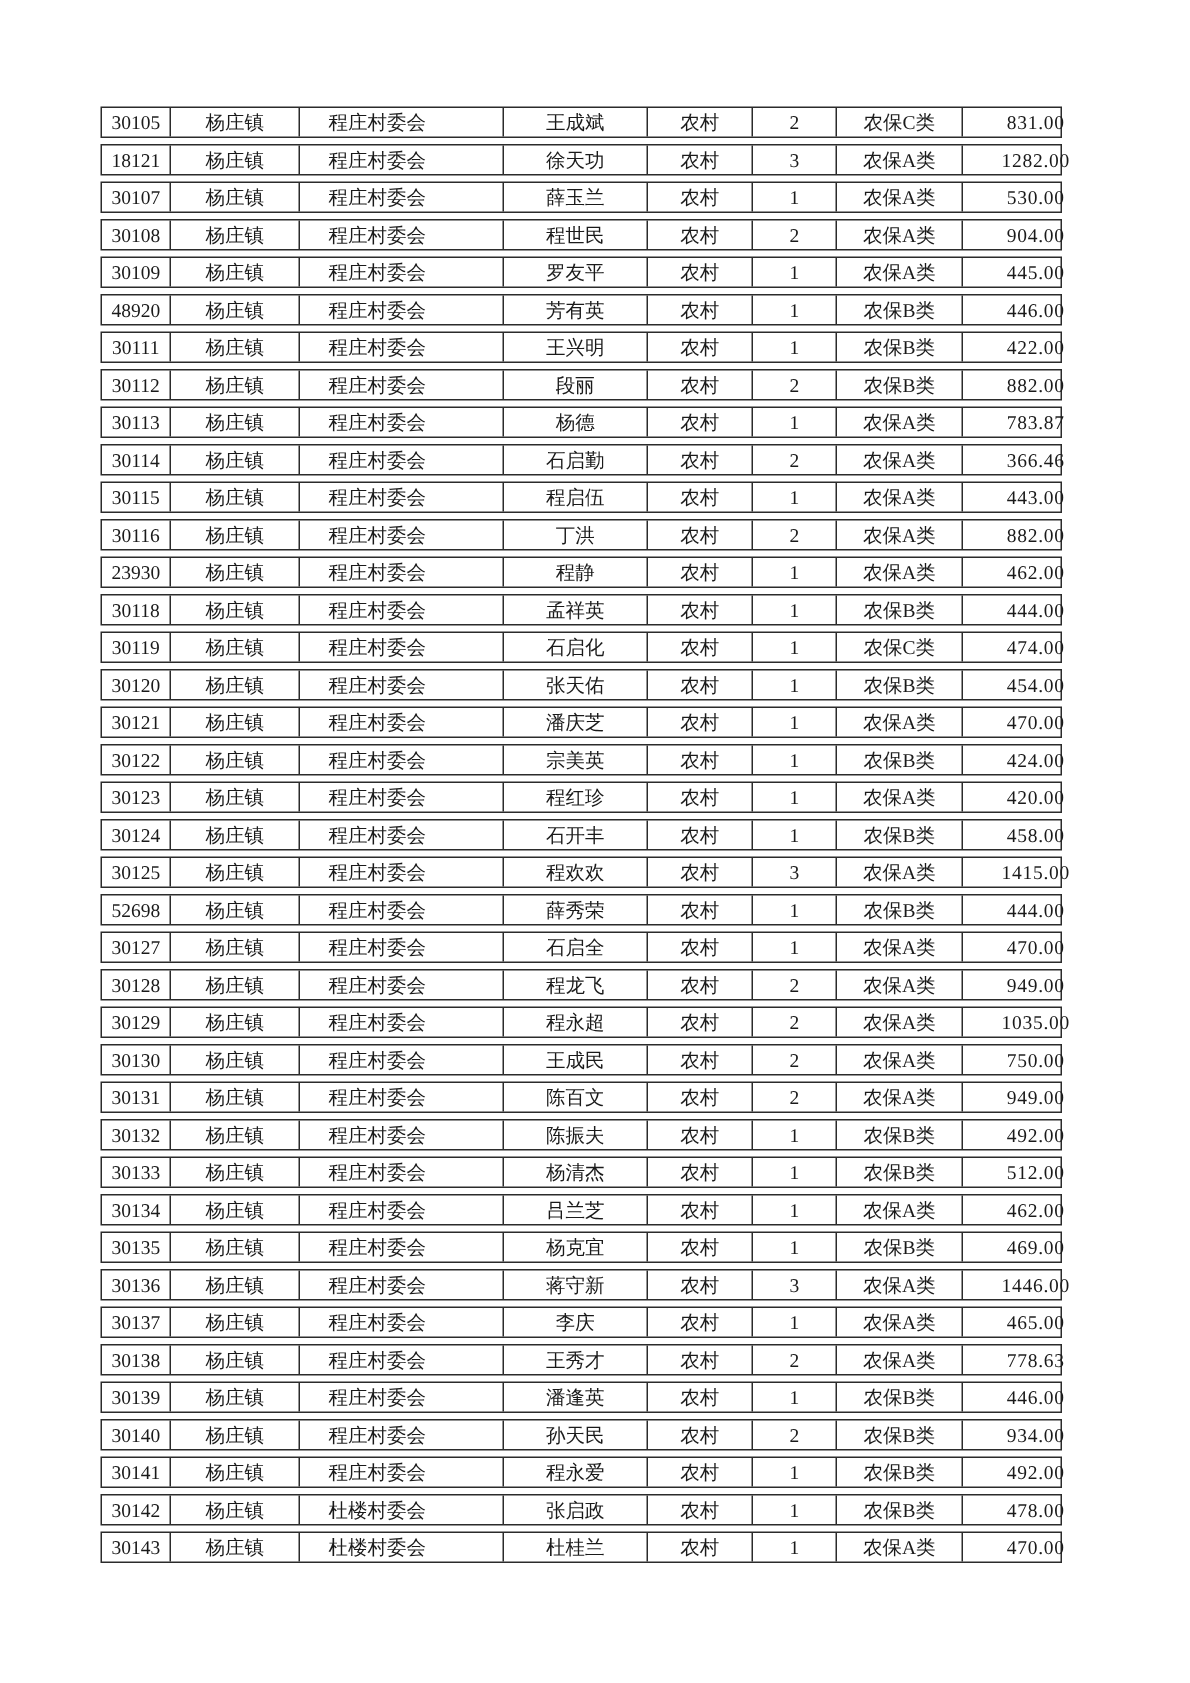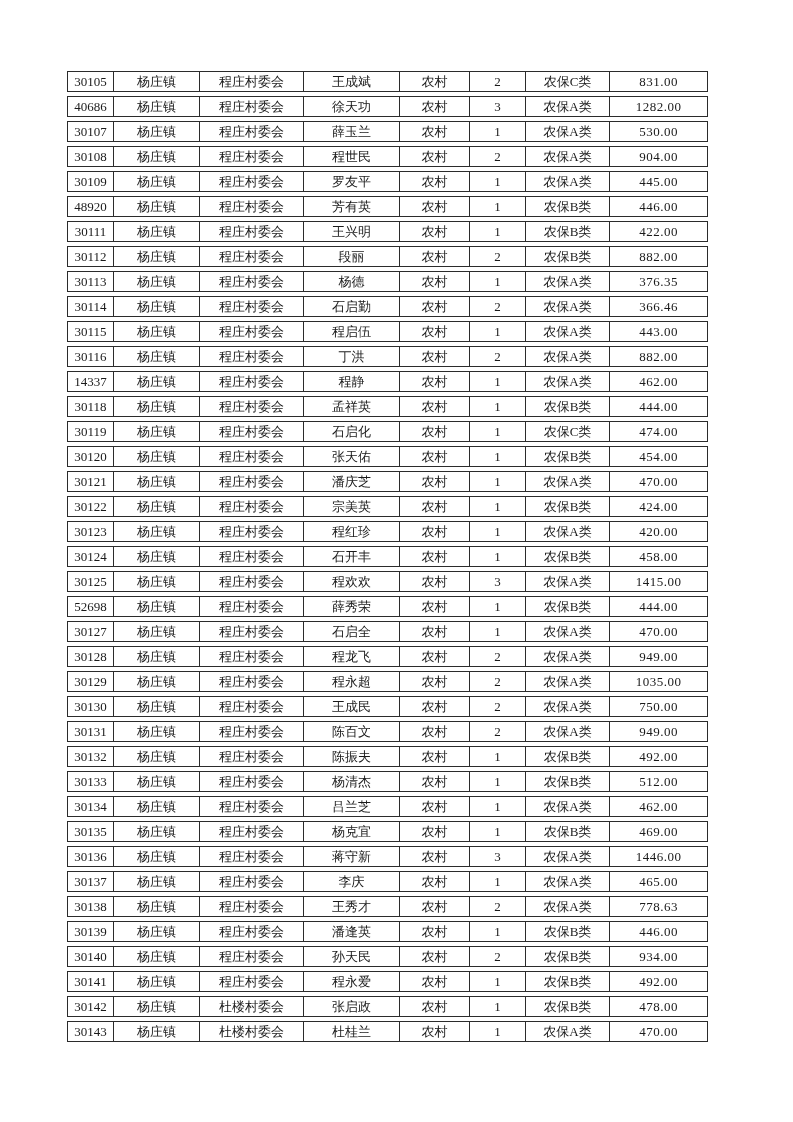--- a/index.html
+++ b/index.html
@@ -44,21 +44,21 @@
     line-height: 19px;
     color: var(--text-color);
     white-space: nowrap;
     overflow: hidden;
     flex: 0 0 auto;
   }
   .cell:first-child { border-left: none; }
   .c0 { width: 45px; }
   .c1 { width: 86px; }
   .c2 { width: 104px; }
-  .c3 { width: 96px; }
+  .c3 { width: 96px; margin-left: 32px; }
   .c4 { width: 70px; text-align: right; }
   .c5 { width: 56px; }
   .c6 { width: 84px; text-align: right; }
   .c7 { width: 98px; letter-spacing: 0.5px; }
 </style>
 </head>
 <body>
 
 <div class="page">
   <div class="records-table" id="records-table">
@@ -66,21 +66,21 @@
     <div class="cell c0">30105</div>
     <div class="cell c1">杨庄镇</div>
     <div class="cell c2">程庄村委会</div>
     <div class="cell c3">王成斌</div>
     <div class="cell c4">农村</div>
     <div class="cell c5">2</div>
     <div class="cell c6">农保C类</div>
     <div class="cell c7">831.00</div>
   </div>
       <div class="row">
-    <div class="cell c0">40686</div>
+    <div class="cell c0">18121</div>
     <div class="cell c1">杨庄镇</div>
     <div class="cell c2">程庄村委会</div>
     <div class="cell c3">徐天功</div>
     <div class="cell c4">农村</div>
     <div class="cell c5">3</div>
     <div class="cell c6">农保A类</div>
     <div class="cell c7">1282.00</div>
   </div>
       <div class="row">
     <div class="cell c0">30107</div>
@@ -143,21 +143,21 @@
     <div class="cell c7">882.00</div>
   </div>
       <div class="row">
     <div class="cell c0">30113</div>
     <div class="cell c1">杨庄镇</div>
     <div class="cell c2">程庄村委会</div>
     <div class="cell c3">杨德</div>
     <div class="cell c4">农村</div>
     <div class="cell c5">1</div>
     <div class="cell c6">农保A类</div>
-    <div class="cell c7">376.35</div>
+    <div class="cell c7">783.87</div>
   </div>
       <div class="row">
     <div class="cell c0">30114</div>
     <div class="cell c1">杨庄镇</div>
     <div class="cell c2">程庄村委会</div>
     <div class="cell c3">石启勤</div>
     <div class="cell c4">农村</div>
     <div class="cell c5">2</div>
     <div class="cell c6">农保A类</div>
     <div class="cell c7">366.46</div>
@@ -176,21 +176,21 @@
     <div class="cell c0">30116</div>
     <div class="cell c1">杨庄镇</div>
     <div class="cell c2">程庄村委会</div>
     <div class="cell c3">丁洪</div>
     <div class="cell c4">农村</div>
     <div class="cell c5">2</div>
     <div class="cell c6">农保A类</div>
     <div class="cell c7">882.00</div>
   </div>
       <div class="row">
-    <div class="cell c0">14337</div>
+    <div class="cell c0">23930</div>
     <div class="cell c1">杨庄镇</div>
     <div class="cell c2">程庄村委会</div>
     <div class="cell c3">程静</div>
     <div class="cell c4">农村</div>
     <div class="cell c5">1</div>
     <div class="cell c6">农保A类</div>
     <div class="cell c7">462.00</div>
   </div>
       <div class="row">
     <div class="cell c0">30118</div>

